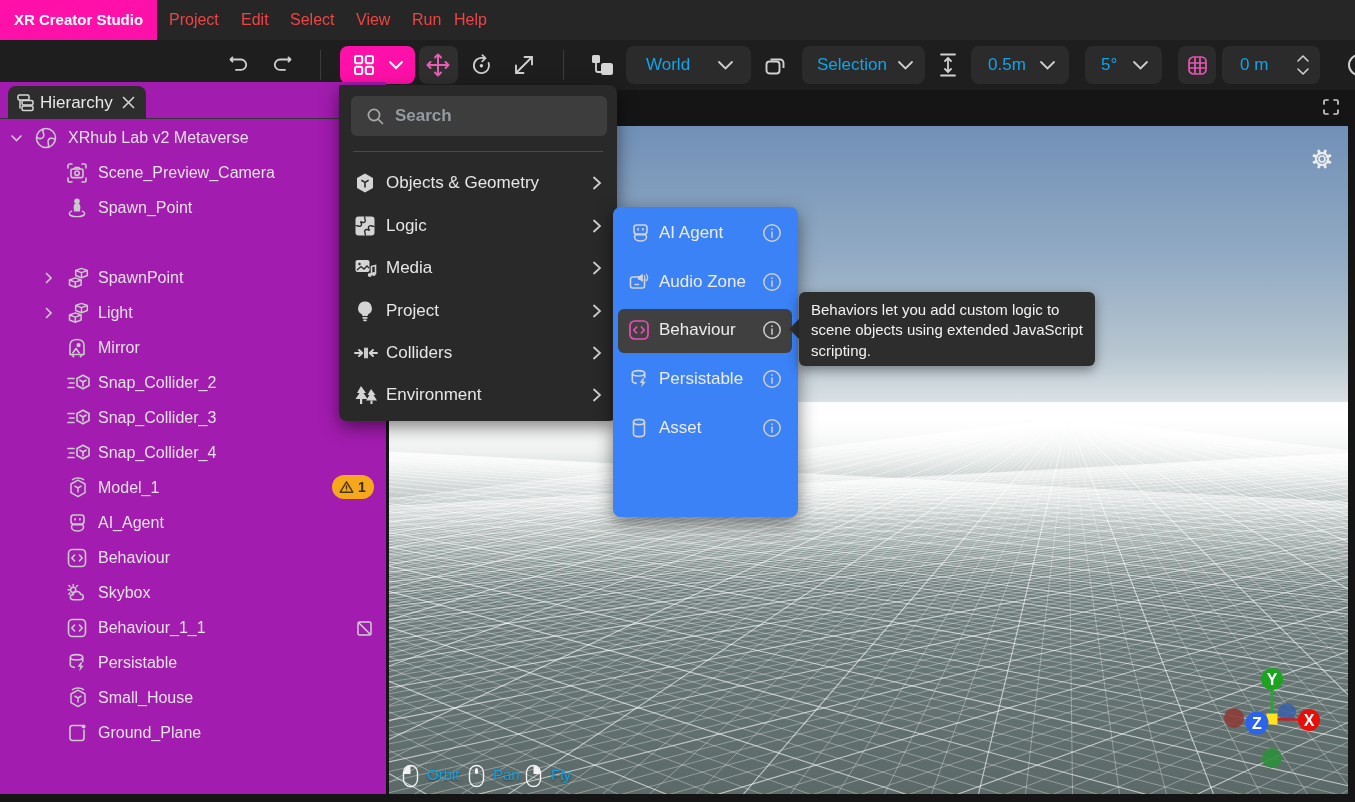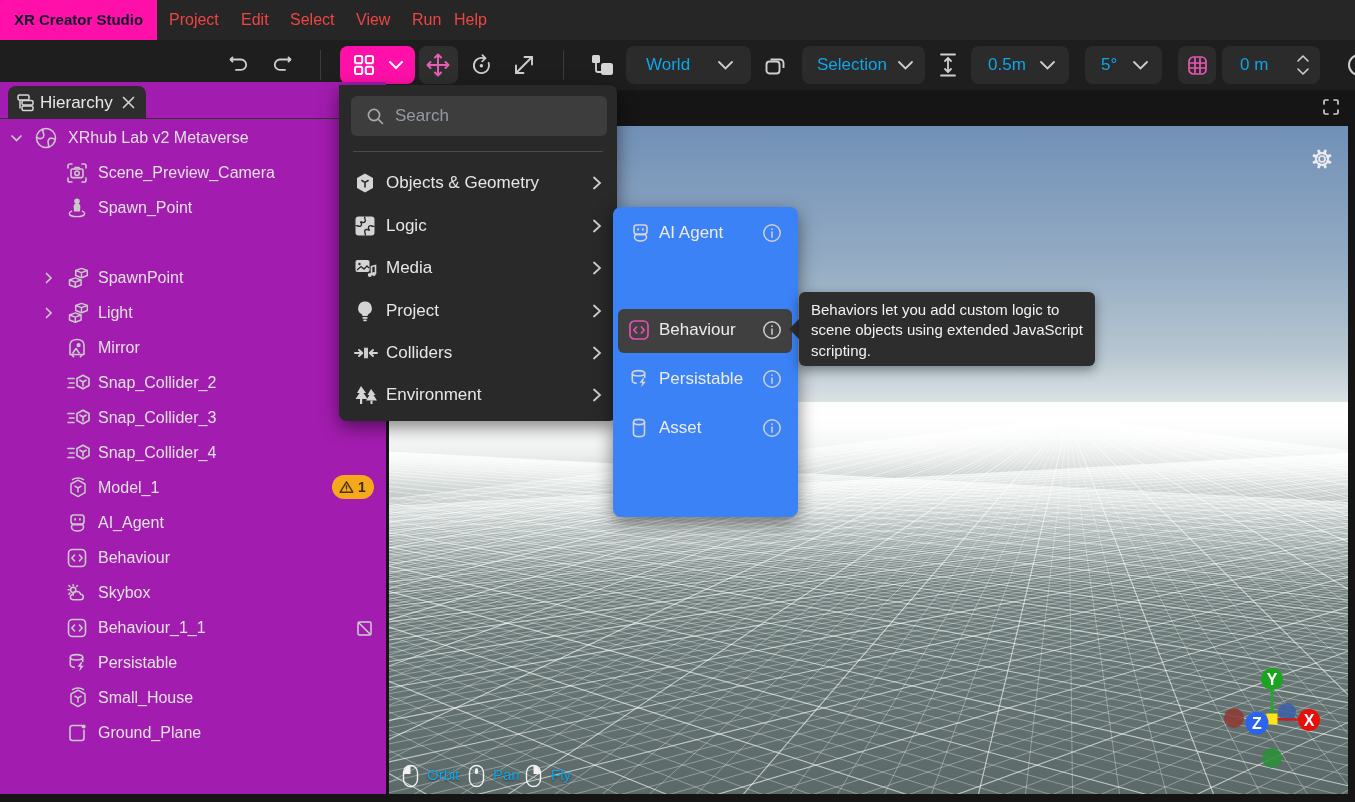--- a/index.html
+++ b/index.html
@@ -4,21 +4,21 @@
 <style>
   * { margin:0; padding:0; box-sizing:border-box; }
   html,body { width:1355px; height:802px; overflow:hidden; background:#151515;
     font-family:"Liberation Sans", sans-serif; }
   .abs { position:absolute; }
   svg { display:block; }
 
   
   #topbar { position:absolute; left:0; top:0; width:1355px; height:40px; background:#262626; }
   #logo { position:absolute; left:0; top:0; width:157px; height:40px; background:#ff10a8;
-    color:#0f172a; font-size:15px; font-weight:bold; line-height:40px; text-align:center; }
+    color:#ffffff; font-size:15px; font-weight:bold; line-height:40px; text-align:center; }
   .menu { position:absolute; top:0; height:40px; line-height:40px; color:#ef4444; font-size:16px; }
 
   
   #toolbar { position:absolute; left:0; top:40px; width:1355px; height:50px; background:#1e1e1e; }
   .tbtn { position:absolute; top:6px; height:38px; background:#2b2b2b; border-radius:8px;
     color:#0ea5e9; font-size:17px; }
   .tbtn .lab { position:absolute; left:20px; top:0; line-height:38px; }
   .vdiv { position:absolute; top:10px; width:1px; height:30px; background:#3c3c3c; }
 
   
@@ -32,21 +32,21 @@
 
   
   #viewport { position:absolute; left:389px; top:126px; width:959px; height:668px; overflow:hidden; }
   #fsicon { position:absolute; left:1322px; top:98px; }
   .hud { position:absolute; color:#0ea5e9; font-size:15px; text-shadow:0 1px 2px rgba(0,0,0,.5); }
 
   
   #dropdown { position:absolute; left:339px; top:85px; width:278px; height:336px; background:#292929;
     border-radius:0 8px 8px 8px; box-shadow:0 6px 18px rgba(0,0,0,.5); }
   #search { position:absolute; left:12px; top:11px; width:256px; height:40px; background:#3d3d3d;
-    border-radius:6px; }
+    border-radius:6px;font-weight:bold; }
   #search .ph { position:absolute; left:44px; top:0; line-height:40px; color:#959aa0; font-size:17px; }
   #ddiv { position:absolute; left:14px; top:66px; width:250px; height:1px; background:#4a4a4a; }
   .ditem { position:absolute; left:0; width:278px; height:42px; color:#e6e6e6; font-size:17px; }
   .ditem .lab { position:absolute; left:47px; top:50%; transform:translateY(-50%); white-space:nowrap;}
 
   
   #submenu { position:absolute; left:613px; top:207px; width:185px; height:310px; background:#3b82f6;
     border-radius:8px; box-shadow:0 6px 18px rgba(0,0,0,.5); }
   .sitem { position:absolute; left:0; width:185px; height:48px; color:#ececec; font-size:17px; }
   .sitem .lab { position:absolute; left:46px; top:50%; transform:translateY(-50%); white-space:nowrap;}
@@ -977,20 +977,34 @@
         <rect x="13" y="6" width="1.8" height="2.6" rx="0.9" fill="#d4d4d4" stroke="none"></rect>
         <path d="M5.5 15 c0 2.4 2.6 4 6 4 s6 -1.6 6 -4 c0 -0.9 -0.4 -1.6 -1 -2.2 h-10 c-0.6 0.6 -1 1.3 -1 2.2 Z"></path>
       </svg>
       <span class="lab">AI Agent</span>
       <svg class="ticon" style="left:149px;" width="20" height="20" viewBox="0 0 20 20" fill="none" stroke="#cfcfcf" stroke-width="1.5">
         <circle cx="10" cy="10" r="8.2"></circle>
         <path d="M10 9 V14.2" stroke-linecap="round"></path>
         <circle cx="10" cy="6.2" r="0.9" fill="#cfcfcf" stroke="none"></circle>
       </svg>
     </div>
+<div class="sitem" style="top:50.7px;">
+      <svg class="ticon" style="left:15px;" width="24" height="22" viewBox="0 0 24 22" fill="none" stroke="#d4d4d4" stroke-width="1.6" stroke-linecap="round" stroke-linejoin="round">
+        <path d="M16.5 8.5 V15 a2 2 0 0 1 -2 2 h-10 a2 2 0 0 1 -2 -2 V8 a2 2 0 0 1 2 -2 H10"></path>
+        <path d="M7 13.5 h3.6" stroke-width="1.4"></path>
+        <path d="M14.2 3.6 L12 5.5 h-1.6 V8.3 H12 L14.2 10.2 Z" fill="#d4d4d4" stroke-width="1.1"></path>
+        <path d="M16.2 5 c1 0.9 1 2.9 0 3.8 M18.3 3.4 c1.8 1.7 1.8 4.7 0 6.4" stroke-width="1.3"></path>
+      </svg>
+      <span class="lab">Audio Zone</span>
+      <svg class="ticon" style="left:149px;" width="20" height="20" viewBox="0 0 20 20" fill="none" stroke="#cfcfcf" stroke-width="1.5">
+        <circle cx="10" cy="10" r="8.2"></circle>
+        <path d="M10 9 V14.2" stroke-linecap="round"></path>
+        <circle cx="10" cy="6.2" r="0.9" fill="#cfcfcf" stroke="none"></circle>
+      </svg>
+    </div>
 <div class="sitem" style="top:99.4px;">
       <svg class="ticon" style="left:15px;" width="22" height="22" viewBox="0 0 22 22" fill="none" stroke="#e94fb2" stroke-width="1.7" stroke-linecap="round" stroke-linejoin="round">
         <rect x="2" y="2" width="18" height="18" rx="4.5"></rect>
         <path d="M8.6 8 L5.8 11 L8.6 14 M13.4 8 L16.2 11 L13.4 14"></path>
       </svg>
       <span class="lab">Behaviour</span>
       <svg class="ticon" style="left:149px;" width="20" height="20" viewBox="0 0 20 20" fill="none" stroke="#cfcfcf" stroke-width="1.5">
         <circle cx="10" cy="10" r="8.2"></circle>
         <path d="M10 9 V14.2" stroke-linecap="round"></path>
         <circle cx="10" cy="6.2" r="0.9" fill="#cfcfcf" stroke="none"></circle>

